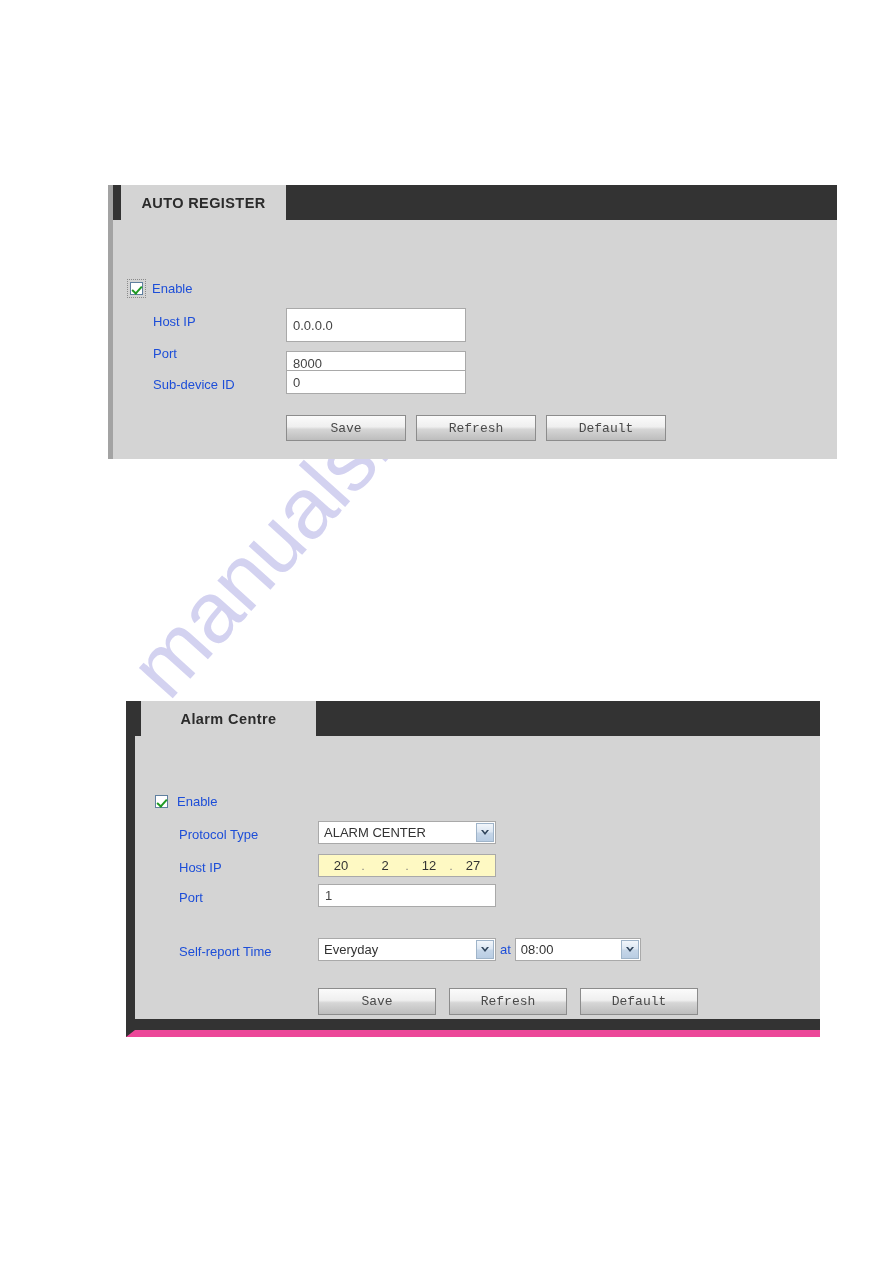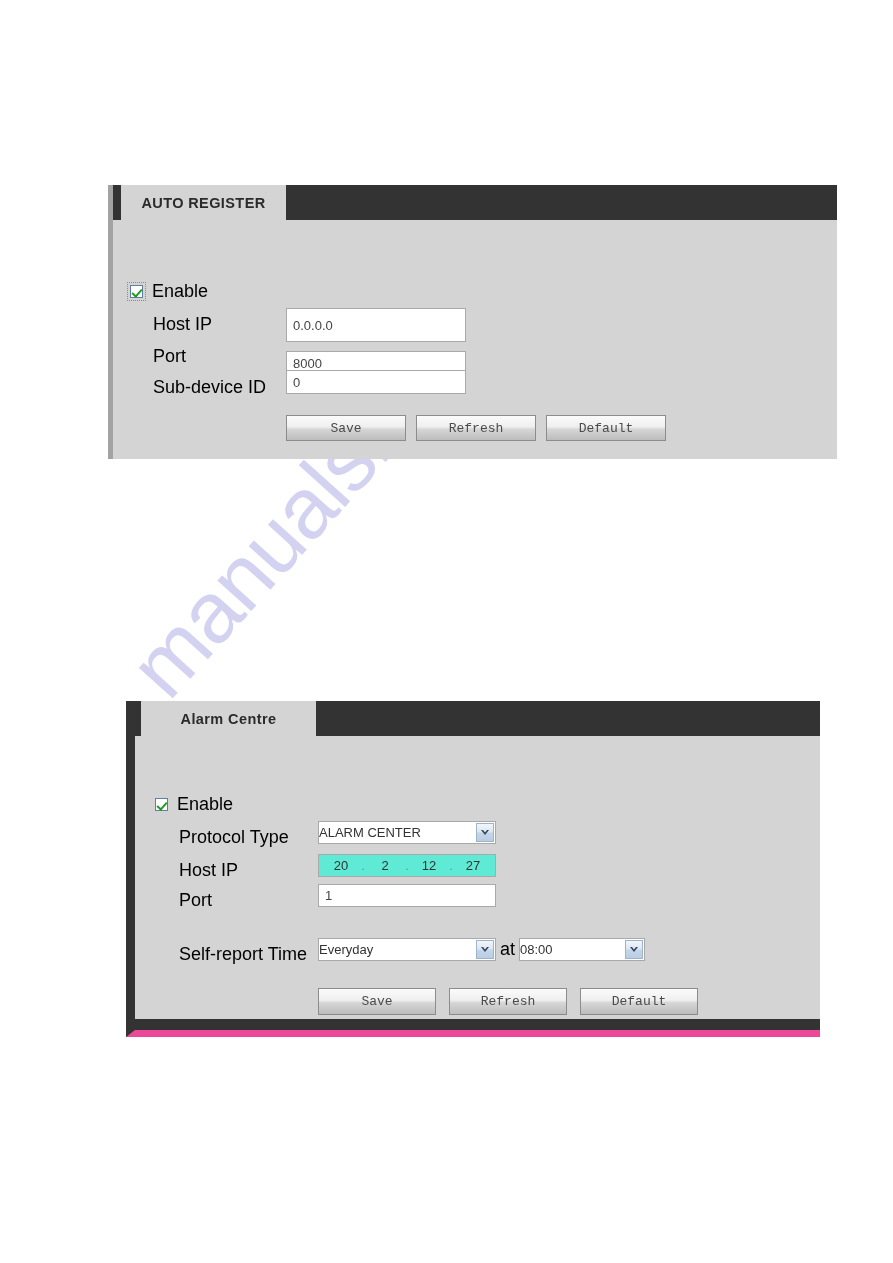--- a/index.html
+++ b/index.html
@@ -76,22 +76,22 @@
     box-sizing: border-box;
   }
 
   
   .row {
     position: absolute;
     display: flex;
     align-items: center;
   }
   .lbl {
-    color: #000000;
-    font-size: 18px;
+    color: #1d4ed8;
+    font-size: 13px;
     white-space: nowrap;
   }
   .chk-wrap {
     display: flex;
     align-items: center;
     gap: 9px;
   }
   .chk {
     width: 13px;
     height: 13px;
@@ -123,21 +123,21 @@
     box-sizing: border-box;
     font-size: 13px;
     color: #444444;
     display: flex;
     align-items: center;
     padding: 0 6px;
     font-family: "Liberation Sans", sans-serif;
   }
 
   .ipin {
-    background: #5eead4;
+    background: #fef9c3;
     border: 1px solid #a9a9a9;
     box-sizing: border-box;
     font-size: 13px;
     color: #333333;
     display: flex;
     align-items: center;
     justify-content: center;
     font-family: "Liberation Sans", sans-serif;
   }
   .ipseg { width: 30px; text-align: center; }
@@ -145,20 +145,21 @@
 
   .sel {
     background: #ffffff;
     border: 1px solid #a9a9a9;
     box-sizing: border-box;
     font-size: 13px;
     color: #333333;
     display: flex;
     align-items: center;
     justify-content: space-between;
+    padding-left: 5px;
     font-family: "Liberation Sans", sans-serif;
   }
   .sel-arrow {
     width: 18px;
     align-self: stretch;
     margin: 1px 1px 1px 0;
     background: linear-gradient(to bottom, #f2f6fb 0%, #dbe6f2 48%, #c6d6e8 52%, #b9cde3 100%);
     border: 1px solid #9fb4c9;
     box-sizing: border-box;
     display: flex;

